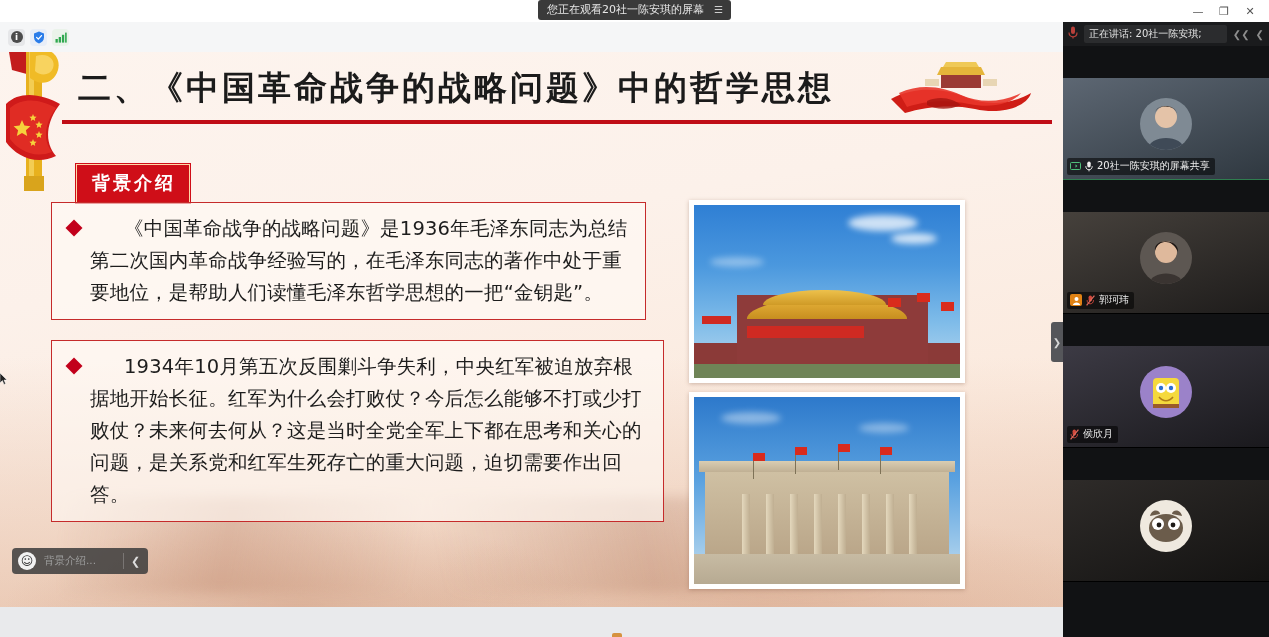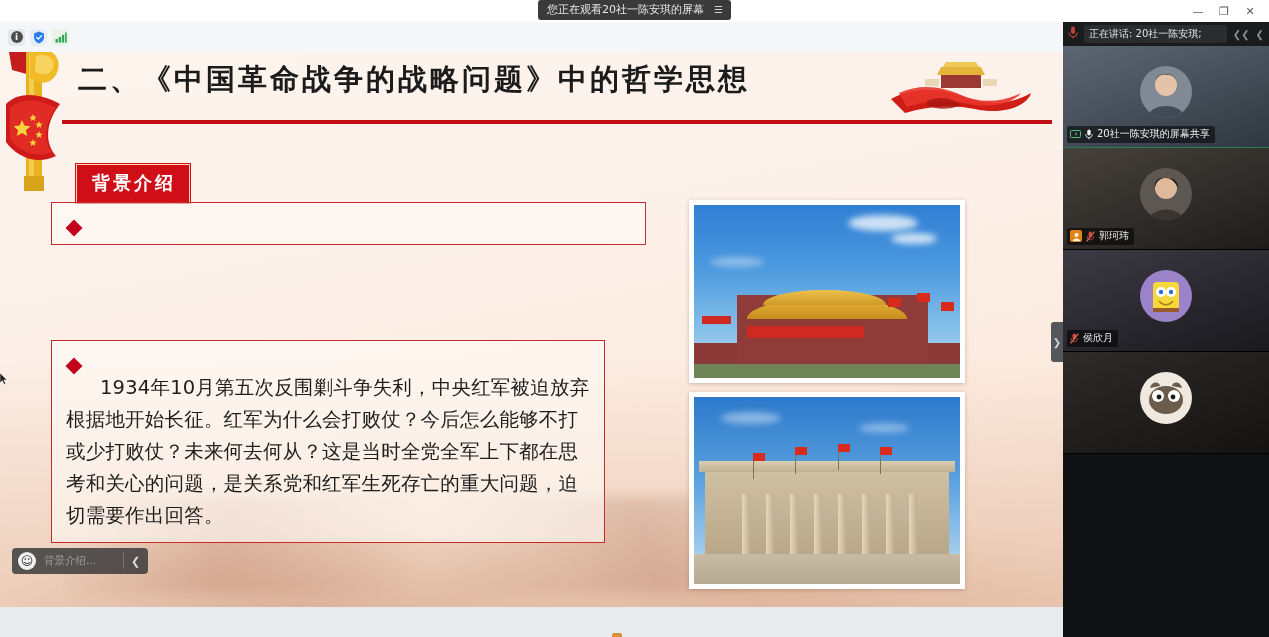--- a/index.html
+++ b/index.html
@@ -73,23 +73,23 @@
   .slide-wash::after {
     content:""; position:absolute; left:6%; bottom:14px; width:88%; height:96px;
     background:
       linear-gradient(100deg, rgba(180,120,92,0) 0%, rgba(180,120,92,.30) 18%, rgba(180,120,92,0) 38%),
       linear-gradient(78deg, rgba(168,112,86,0) 40%, rgba(168,112,86,.26) 62%, rgba(168,112,86,0) 86%);
     filter: blur(6px);
   }
 
   
   .slide-title {
-    position: absolute; left: 78px; top: 8px;
+    position: absolute; left: 78px; top: 14px;
     font-family: Liberation Sans, sans-serif;
-    font-size: 29px; font-weight: bold; color: #1b1b1b;
+    font-size: 33px; font-weight: bold; color: #1b1b1b;
     letter-spacing: 3px; white-space: nowrap;
   }
   .title-rule {
     position: absolute; left: 62px; top: 68px;
     width: 990px; height: 4px; background: #c00d16;
   }
 
   
   .ornament {
     position: absolute; left: 0px; top: -6px; width: 70px; height: 145px;
@@ -111,21 +111,21 @@
 
   
   .tbox {
     position: absolute;
     border: 1px solid #c52b2b;
     background: rgba(255,250,246,.62);
     padding: 10px 12px 10px 14px;
     display: flex; gap: 0px;
   }
   #tbox1 { left: 51px; top: 150px; width: 595px; }
-  #tbox2 { left: 51px; top: 288px; width: 554px; flex-direction: column; }
+  #tbox2 { left: 51px; top: 288px; width: 613px; }
   .diamond {
     flex: 0 0 auto;
     width: 12px; height: 12px; background: #c2001b;
     transform: rotate(45deg);
     margin: 9px 10px 0 2px;
   }
   .tbody {
     font-family: "DejaVu Sans","Liberation Sans", sans-serif;
     font-size: 19.5px; line-height: 32px; color: #1d1d1d;
     text-indent: 34px; letter-spacing: .2px;
@@ -202,21 +202,21 @@
     flex: 1; background: #2b2c2e; color: #e3e3e3;
     font-size: 10px; line-height: 16px; padding: 1px 5px;
     border-radius: 2px; white-space: nowrap; overflow: hidden;
   }
   .speaking .sp-ctl { color: #8d8d8d; font-size: 10px; }
 
   .tiles { position: absolute; top: 24px; left: 0; width: 206px; bottom: 0; overflow: hidden; }
   .tile {
     position: relative; width: 206px; height: 102px;
     border-bottom: 1px solid #000;
-    background: #1c1d1f; overflow: hidden;
+    background: #1c1d1f; overflow: hidden; margin-top: 32px;
   }
   .tile.active { outline: 2px solid #2f7d4f; outline-offset: -2px; }
   .tile .tbg { position: absolute; inset: 0; }
   .tile .tlabel {
     position: absolute; left: 4px; bottom: 4px;
     display: flex; align-items: center; gap: 4px;
     background: rgba(0,0,0,.55); border-radius: 2px;
     padding: 1px 5px 2px 3px;
     color: #efefef; font-size: 10px; white-space: nowrap; max-width: 196px;
   }
@@ -322,20 +322,21 @@
       <path d="M10 42 C34 28 66 32 84 40 C104 49 130 48 150 36 C146 50 120 58 94 52 C70 47 44 50 24 56 Z" fill="#cf1d16"></path>
       <path d="M18 36 C40 26 62 30 80 38 C98 46 120 46 140 36 C132 46 112 52 88 47 C66 42 42 44 26 50 Z" fill="#e8352a" opacity=".9"></path>
       <path d="M46 44 C60 38 72 42 80 48 C66 54 54 52 46 48 Z" fill="#a51510" opacity=".8"></path>
     </svg>
   </div>
 
   <div class="badge">背景介绍</div>
 
   <div class="tbox" id="tbox1">
     <div class="diamond"></div>
+    <div class="tbody">《中国革命战争的战略问题》是1936年毛泽东同志为总结第二次国内革命战争经验写的，在毛泽东同志的著作中处于重要地位，是帮助人们读懂毛泽东哲学思想的一把“金钥匙”。</div>
   </div>
 
   <div class="tbox" id="tbox2">
     <div class="diamond"></div>
     <div class="tbody">1934年10月第五次反围剿斗争失利，中央红军被迫放弃根据地开始长征。红军为什么会打败仗？今后怎么能够不打或少打败仗？未来何去何从？这是当时全党全军上下都在思考和关心的问题，是关系党和红军生死存亡的重大问题，迫切需要作出回答。</div>
   </div>
 
   <div class="photo" id="photo1">
     <div class="inner">
       <div class="p1-sky"></div>

